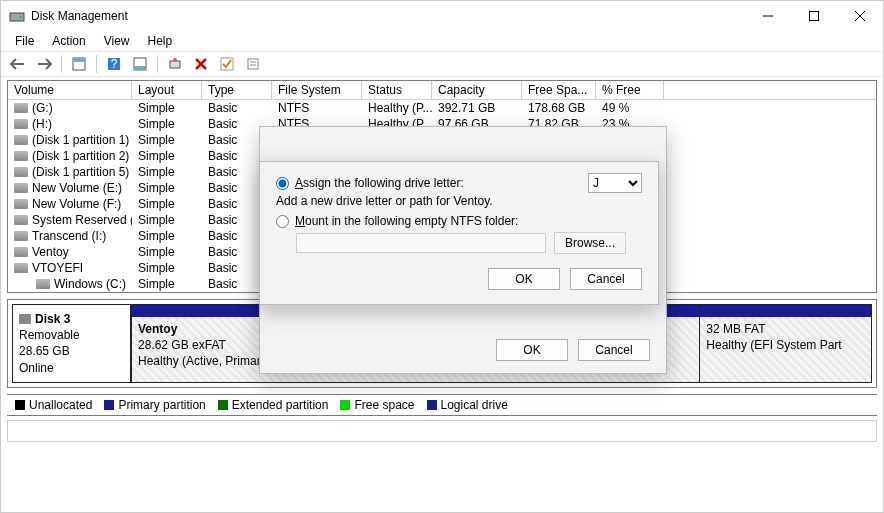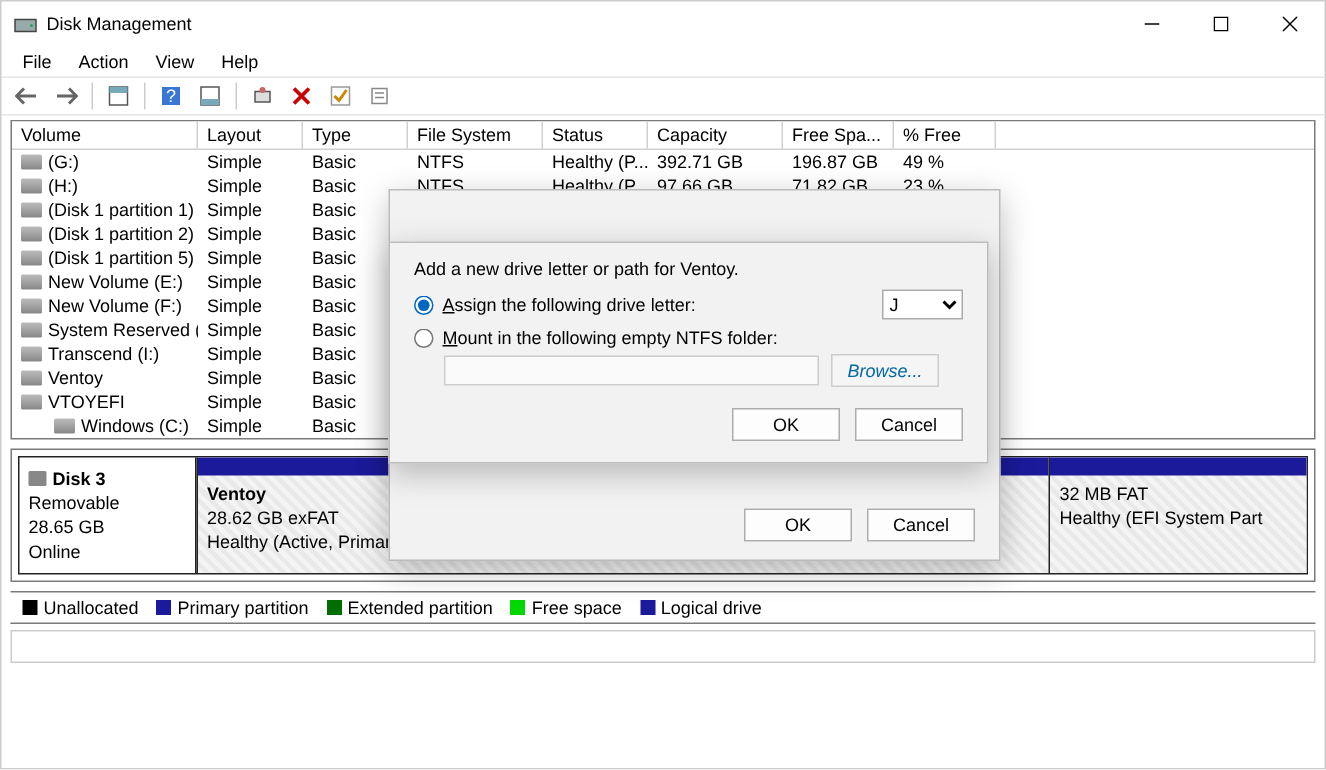--- a/index.html
+++ b/index.html
@@ -32,21 +32,21 @@
 .legend { height: 22px; border-top: 1px solid #7a7a7a; border-bottom: 1px solid #7a7a7a; margin: 6px 6px 0 6px; display: flex; align-items: center; gap: 12px; padding: 0 8px; font-size: 12px; }
 .legend .sw { width: 10px; height: 10px; display: inline-block; margin-right: 4px; vertical-align: -1px; }
 .statusbar { height: 22px; border: 1px solid #ccc; margin: 4px 6px 6px 6px; }
 
 .dlg { position: absolute; background: #f2f2f2; border: 1px solid #bbb; box-shadow: 0 6px 20px rgba(0,0,0,.25); }
 .dlg .dlg-title { height: 32px; display: flex; align-items: center; padding: 0 10px; color: #555; font-size: 12px; }
 .dlg .dlg-close { margin-left: auto; width: 40px; height: 28px; display: flex; align-items: center; justify-content: center; color: #555; }
 .dlg-body { padding: 10px 16px 14px; font-size: 12px; }
 .dlg-buttons { display: flex; justify-content: flex-end; gap: 10px; padding: 0 16px 14px; }
 .btn { min-width: 72px; height: 22px; background: #fdfdfd; border: 1px solid #adadad; font-size: 12px; display: inline-flex; align-items: center; justify-content: center; }
-.btn[disabled] { color: #0369a1; border-color: #ccc; background: #f5f5f5; font-style: italic; }
+.btn[disabled] { color: #000000; border-color: #ccc; background: #f5f5f5; }
 .radio { display: flex; align-items: center; gap: 6px; margin: 4px 0; }
 .radio input { accent-color: #0067c0; margin: 0; }
 .textin { width: 250px; height: 20px; border: 1px solid #ccc; background: #fafafa; }
 select.drvletter { width: 54px; height: 20px; background: #fff; border: 1px solid #aaa; font-size: 12px; }
 .under { text-decoration: underline; }
 </style>
 </head>
 <body>
 
 <div class="window">
@@ -156,21 +156,21 @@
         <div class="col" style="width: 68px;">% Free</div>
       </div>
     <div class="lv-body" id="lv-body">
         <div class="lv-row">
           <div class="cell" style="width: 124px;"><span class="volicon"></span> (G:)</div>
           <div class="cell" style="width: 70px;">Simple</div>
           <div class="cell" style="width: 70px;">Basic</div>
           <div class="cell" style="width: 90px;">NTFS</div>
           <div class="cell" style="width: 70px;">Healthy (P...</div>
           <div class="cell" style="width: 90px;">392.71 GB</div>
-          <div class="cell" style="width: 74px;">196.87 GB</div>
+          <div class="cell" style="width: 74px;">178.68 GB</div>
           <div class="cell" style="width: 68px;">49 %</div>
         </div>
         <div class="lv-row">
           <div class="cell" style="width: 124px;"><span class="volicon"></span> (H:)</div>
           <div class="cell" style="width: 70px;">Simple</div>
           <div class="cell" style="width: 70px;">Basic</div>
           <div class="cell" style="width: 90px;">NTFS</div>
           <div class="cell" style="width: 70px;">Healthy (P...</div>
           <div class="cell" style="width: 90px;">97.66 GB</div>
           <div class="cell" style="width: 74px;">71.82 GB</div>
@@ -308,28 +308,28 @@
 
   <div class="dlg" style="left:258px; top:125px; width:408px; height:248px;">
     <div style="position:absolute; bottom:12px; right:16px; display:flex; gap:10px;">
       <button class="btn">OK</button>
       <button class="btn">Cancel</button>
     </div>
   </div>
 
   <div class="dlg" style="left:258px; top:160px; width:400px;">
     <div class="dlg-body">
-      <div style="margin-bottom:6px;">Add a new drive letter or path for Ventoy.</div>
       <div style="display:flex; align-items:center;">
         <label class="radio" style="flex:1">
             <input type="radio" checked="" style="">
             <span><span class="under">A</span><span>ssign the following drive letter:</span></span>
           </label>
         <select class="drvletter"><option>J</option></select>
       </div>
+      <div style="margin-bottom:6px;">Add a new drive letter or path for Ventoy.</div>
       <label class="radio">
           <input type="radio" style="">
           <span><span class="under">M</span><span>ount in the following empty NTFS folder:</span></span>
         </label>
       <div style="display:flex; gap:8px; margin:4px 0 0 20px; align-items:center;">
         <input class="textin" disabled="" style="">
         <button class="btn" disabled="">Browse...</button>
       </div>
     </div>
     <div class="dlg-buttons">

